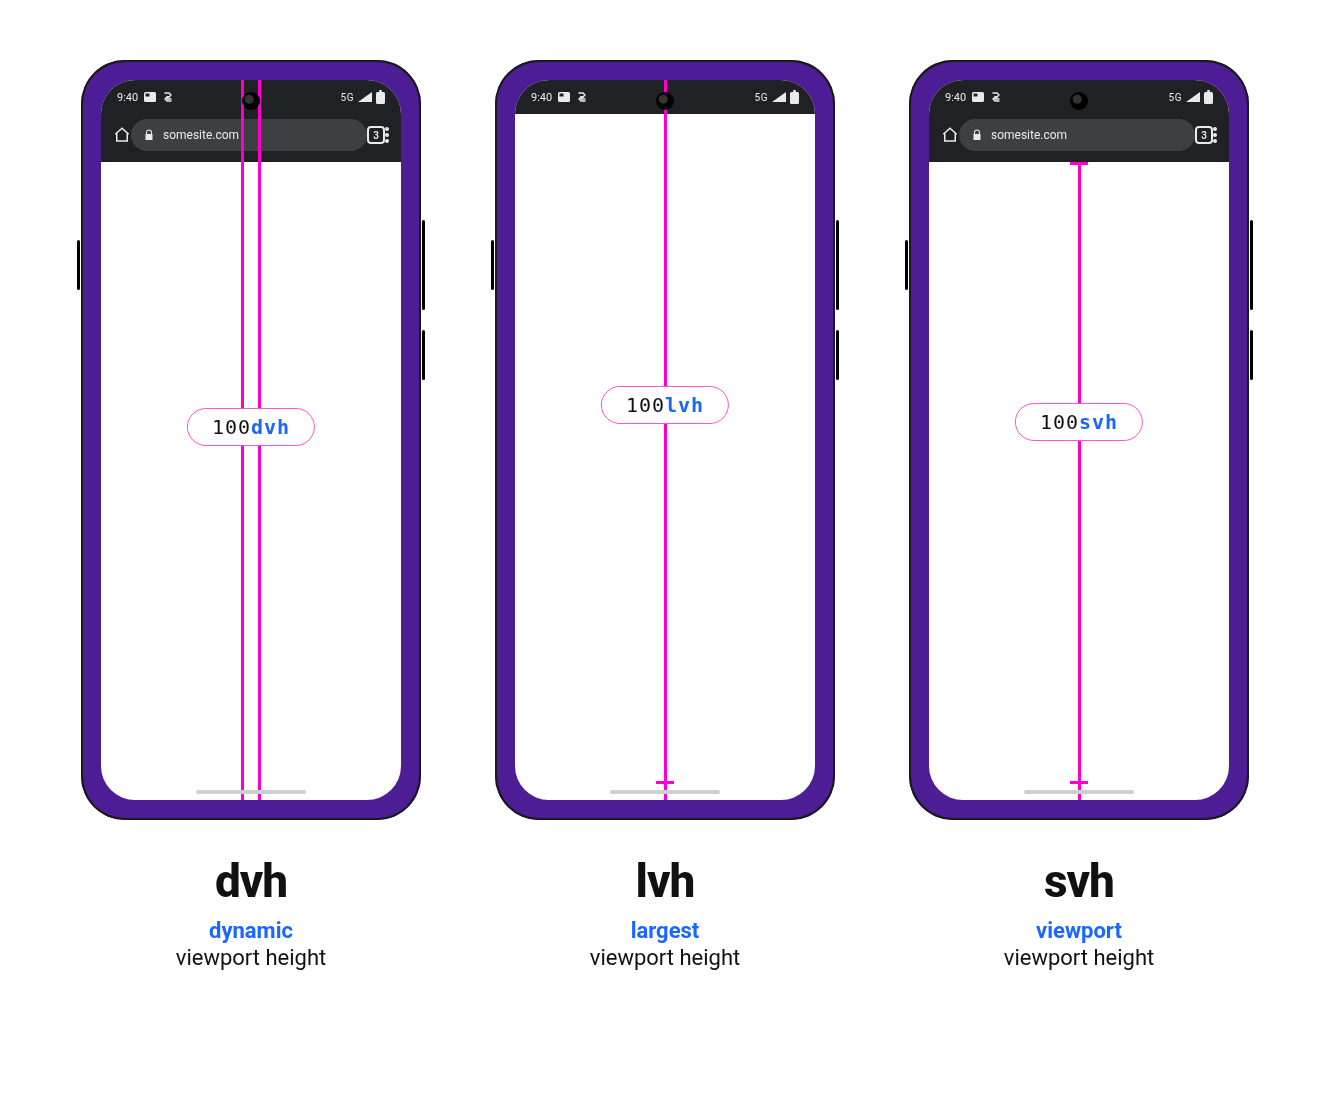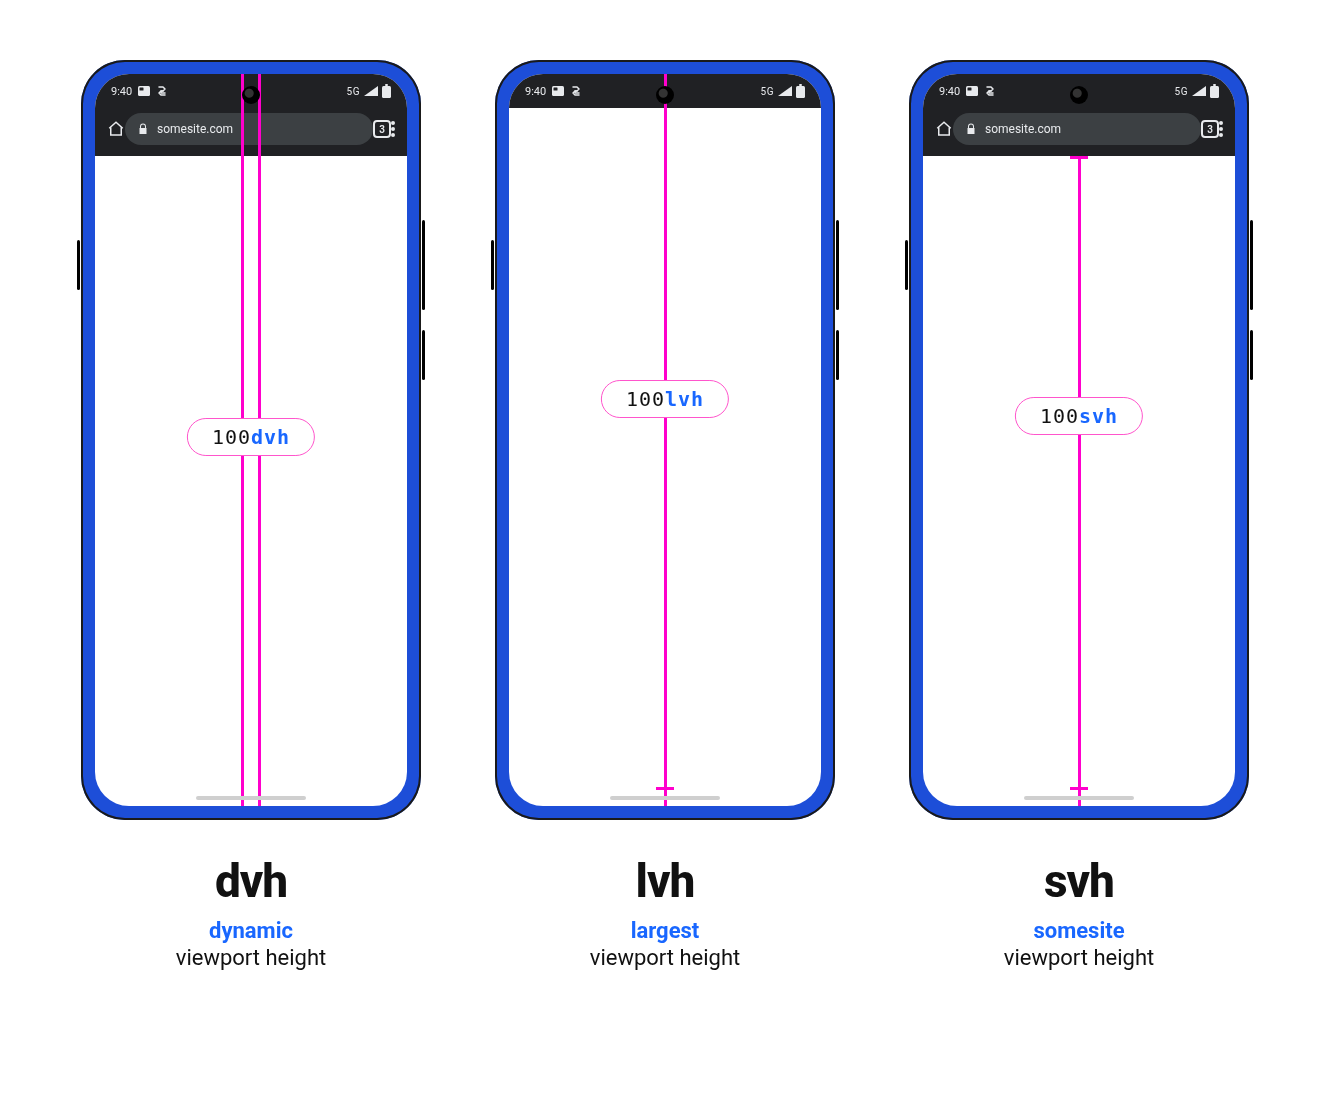--- a/index.html
+++ b/index.html
@@ -18,23 +18,23 @@
     flex-direction: column;
     align-items: center;
     width: 360px;
   }
   
   .phone {
     position: relative;
     width: 340px;
     height: 760px;
     border-radius: 44px;
-    background: #1d4ed8;
+    background: #4c1d95;
     box-shadow: 0 0 0 2px #1a1a1a inset;
-    padding: 14px;
+    padding: 20px;
   }
   .side-btn {
     position: absolute;
     background: #000;
     border-radius: 2px;
   }
   .side-btn.left   { left: -4px;  top: 180px; width: 3px; height: 50px; }
   .side-btn.right1 { right: -4px; top: 160px; width: 3px; height: 90px; }
   .side-btn.right2 { right: -4px; top: 270px; width: 3px; height: 50px; }
   .screen {
@@ -215,21 +215,21 @@
         <svg width="4" height="16" viewBox="0 0 4 16" fill="#e8eaed">
             <circle cx="2" cy="2" r="2"></circle>
             <circle cx="2" cy="8" r="2"></circle>
             <circle cx="2" cy="14" r="2"></circle>
           </svg>
       </div>
 
       <div class="vline" style="left: calc(50% - 10px); top:0; bottom:0; z-index:6;"></div>
       <div class="vline" style="left: calc(50% + 7px); top:0; bottom:0; z-index:6;"></div>
 
-      <div class="pill" style="top: 363px;">
+      <div class="pill" style="top: 347px;">
         <span class="num">100</span><span class="unit">dvh</span>
       </div>
 
       <div class="home"></div>
     </div>
   </div>
 
   <div class="caption">
     <h2>dvh</h2>
     <div class="line1">dynamic</div>
@@ -344,16 +344,16 @@
       <div class="pill" style="top: 342px; text-align: center;">
         <span class="num">100</span><span class="unit">svh</span>
       </div>
 
       <div class="home"></div>
     </div>
   </div>
 
   <div class="caption">
     <h2>svh</h2>
-    <div class="line1">somesite</div>
+    <div class="line1">viewport</div>
     <div class="line2">viewport height</div>
   </div>
 </div>
 
 </body></html>

